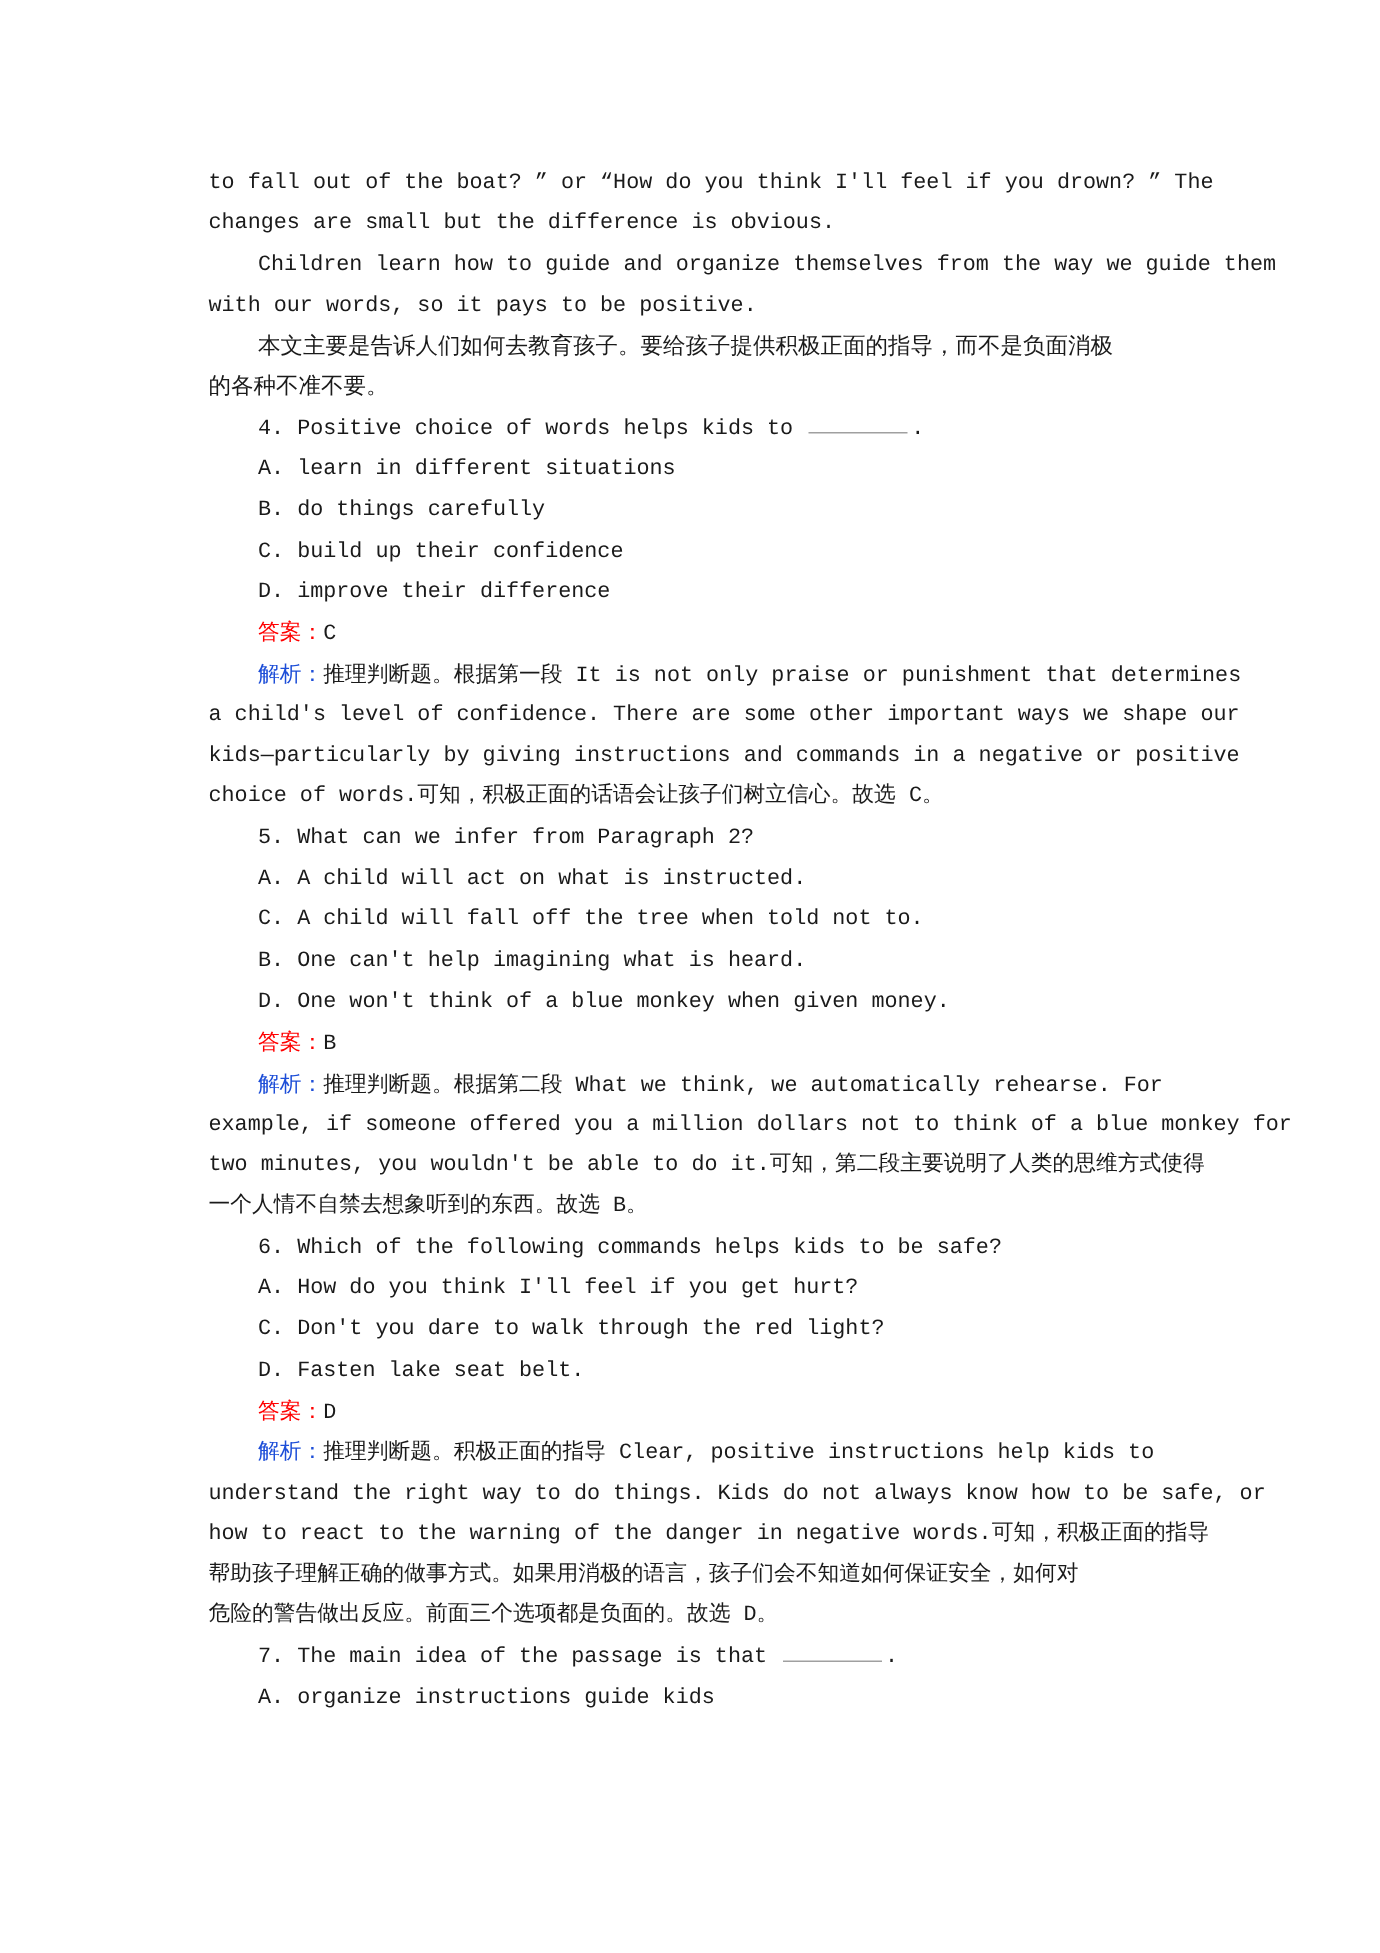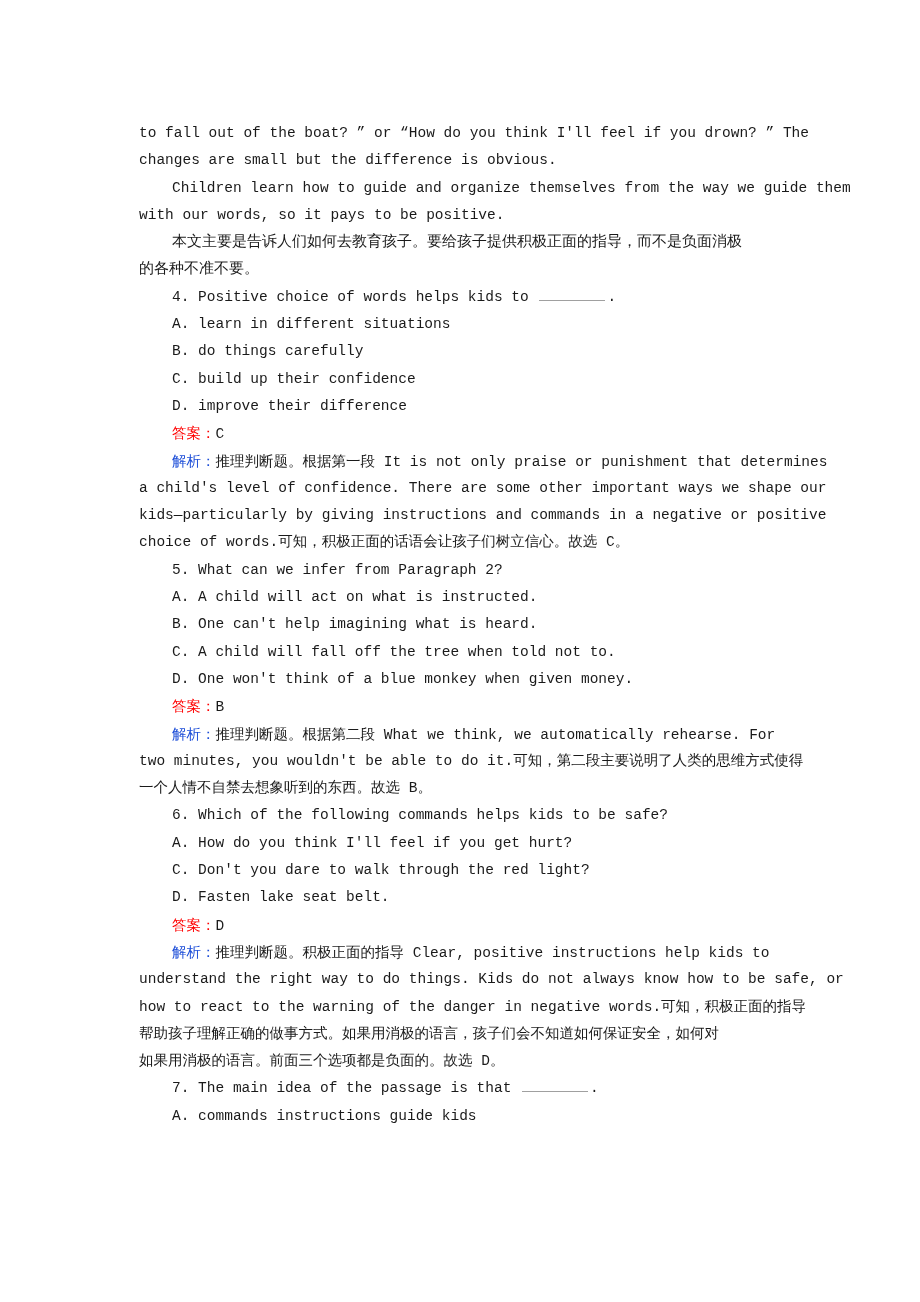--- a/index.html
+++ b/index.html
@@ -11,33 +11,33 @@
       width: 920px;
       height: 1302px;
       position: relative;
       overflow: hidden;
       font-family: "Liberation Mono", "DejaVu Sans Mono", monospace;
       color: #1a1a1a;
     }
     .page {
       position: absolute;
       left: 139px;
-      top: 120px;
+      top: 109px;
       width: 680px;
     }
     .line {
       height: 27.3px;
       line-height: 27.3px;
       font-size: 14.5px;
       white-space: nowrap;
       letter-spacing: 0px;
     }
     .indent { padding-left: 33px; }
     .cjk {
-      font-family: Liberation Mono, monospace;
+      font-family: Liberation Serif, serif;
       font-size: 15px;
     }
     .label-answer { color: #ff0000; font-family: Liberation Serif, serif; }
     .label-analysis { color: #1d4ed8; font-family: "DejaVu Serif", serif; }
     .blank {
       display: inline-block;
       width: 66px;
       border-bottom: 1px solid #a0a0a0;
       height: 14px;
       vertical-align: baseline;
@@ -62,35 +62,36 @@
   <div class="line indent">C. build up their confidence</div>
   <div class="line indent">D. improve their difference</div>
   <div class="line indent"><span class="label-answer">答案：</span><span>C</span></div>
   <div class="line indent"><span class="label-analysis">解析：</span><span class="cjk-mix">推理判断题。根据第一段 It is not only praise or punishment that determines</span></div>
   <div class="line">a child's level of confidence. There are some other important ways we shape our</div>
   <div class="line">kids—particularly by giving instructions and commands in a negative or positive</div>
   <div class="line">choice of words.可知，积极正面的话语会让孩子们树立信心。故选 C。</div>
 
   <div class="line indent">5. What can we infer from Paragraph 2?</div>
   <div class="line indent">A. A child will act on what is instructed.</div>
+  <div class="line indent">C. A child will fall off the tree when told not to.</div>
   <div class="line indent">B. One can't help imagining what is heard.</div>
-  <div class="line indent">C. A child will fall off the tree when told not to.</div>
   <div class="line indent">D. One won't think of a blue monkey when given money.</div>
   <div class="line indent"><span class="label-answer">答案：</span><span>B</span></div>
   <div class="line indent"><span class="label-analysis">解析：</span><span>推理判断题。根据第二段 What we think, we automatically rehearse. For</span></div>
+  <div class="line">example, if someone offered you a million dollars not to think of a blue monkey for</div>
   <div class="line">two minutes, you wouldn't be able to do it.可知，第二段主要说明了人类的思维方式使得</div>
   <div class="line">一个人情不自禁去想象听到的东西。故选 B。</div>
 
   <div class="line indent">6. Which of the following commands helps kids to be safe?</div>
   <div class="line indent">A. How do you think I'll feel if you get hurt?</div>
   <div class="line indent">C. Don't you dare to walk through the red light?</div>
   <div class="line indent">D. Fasten lake seat belt.</div>
   <div class="line indent"><span class="label-answer">答案：</span><span>D</span></div>
   <div class="line indent"><span class="label-analysis">解析：</span><span>推理判断题。积极正面的指导 Clear, positive instructions help kids to</span></div>
   <div class="line">understand the right way to do things. Kids do not always know how to be safe, or</div>
   <div class="line">how to react to the warning of the danger in negative words.可知，积极正面的指导</div>
   <div class="line">帮助孩子理解正确的做事方式。如果用消极的语言，孩子们会不知道如何保证安全，如何对</div>
-  <div class="line">如果用消极的语言。前面三个选项都是负面的。故选 D。</div>
+  <div class="line">危险的警告做出反应。前面三个选项都是负面的。故选 D。</div>
 
   <div class="line indent"><span>7. The main idea of the passage is that </span><span class="blank"></span><span>.</span></div>
-  <div class="line indent">A. commands instructions guide kids</div>
+  <div class="line indent">A. organize instructions guide kids</div>
 
 </div>
 
 </body></html>

